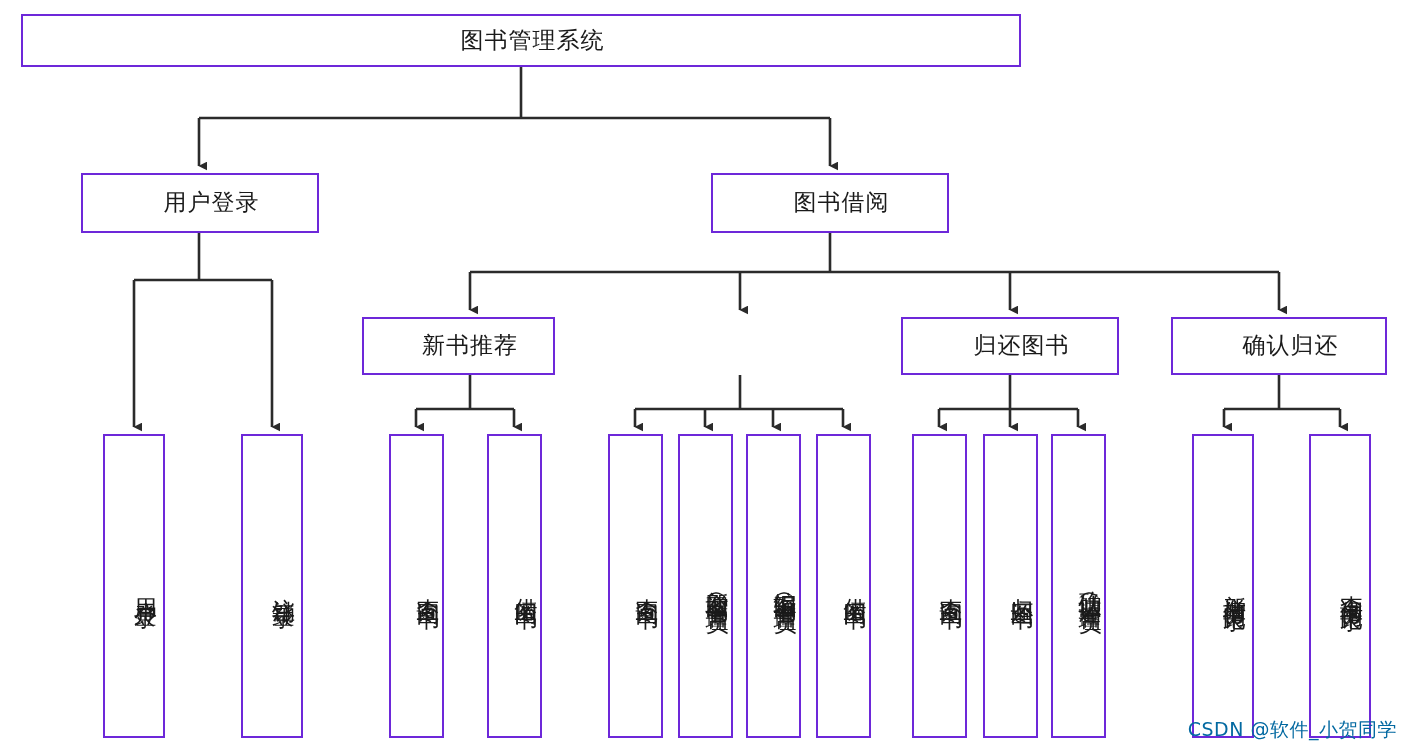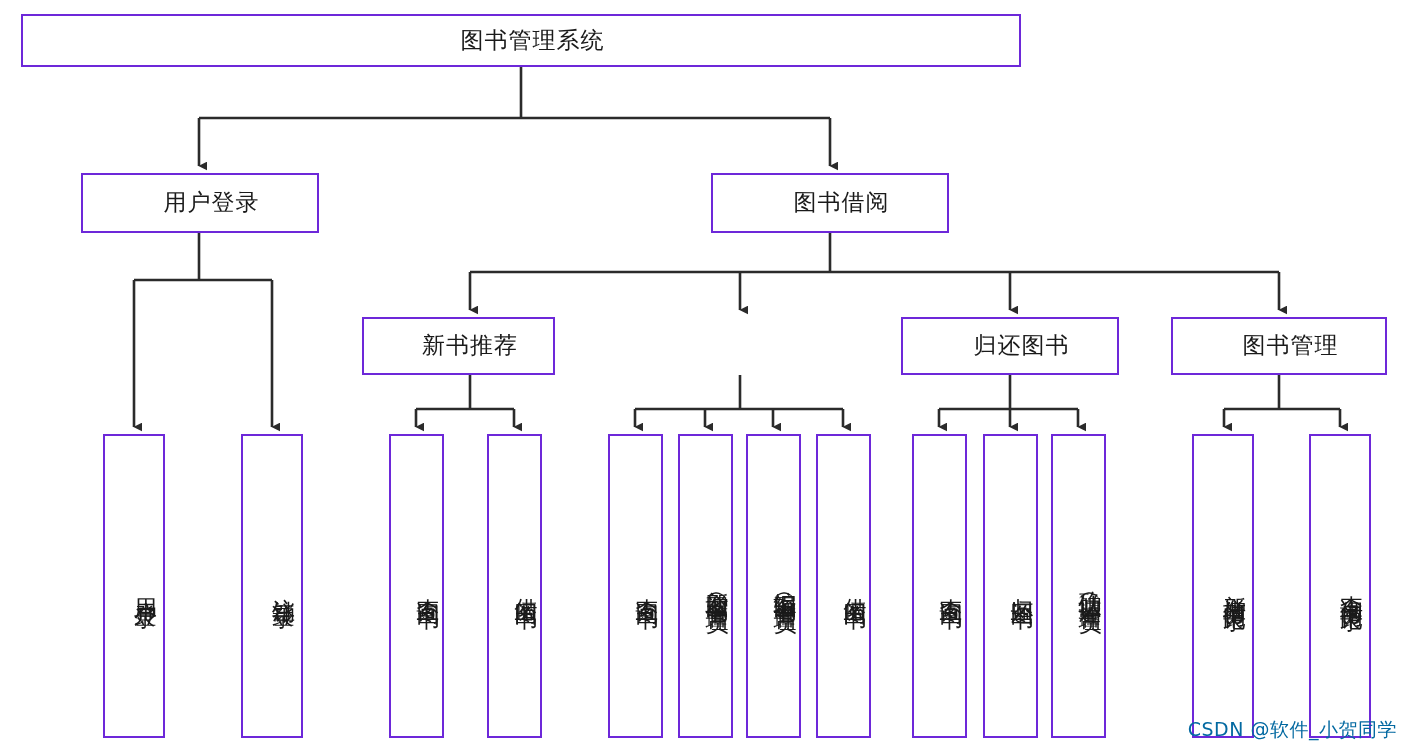--- a/index.html
+++ b/index.html
@@ -134,21 +134,21 @@
     <span>图书借阅</span>
   </div>
 
   <div class="node node-h" style="left:362px; top:317px; width:193px; height:58px;">
     <span>新书推荐</span>
   </div>
   <div class="node node-h" style="left:901px; top:317px; width:218px; height:58px;">
     <span>归还图书</span>
   </div>
   <div class="node node-h" style="left:1171px; top:317px; width:216px; height:58px;">
-    <span>图书管理</span>
+    <span>确认归还</span>
   </div>
 
   <div class="node leaf" style="left:103px; top:434px; width:62px; height:304px;">
     <span class="node-v">用户登录</span>
   </div>
   <div class="node leaf" style="left:241px; top:434px; width:62px; height:304px;">
     <span class="node-v">注销登录</span>
   </div>
 
   <div class="node leaf" style="left:389px; top:434px; width:55px; height:304px;">

